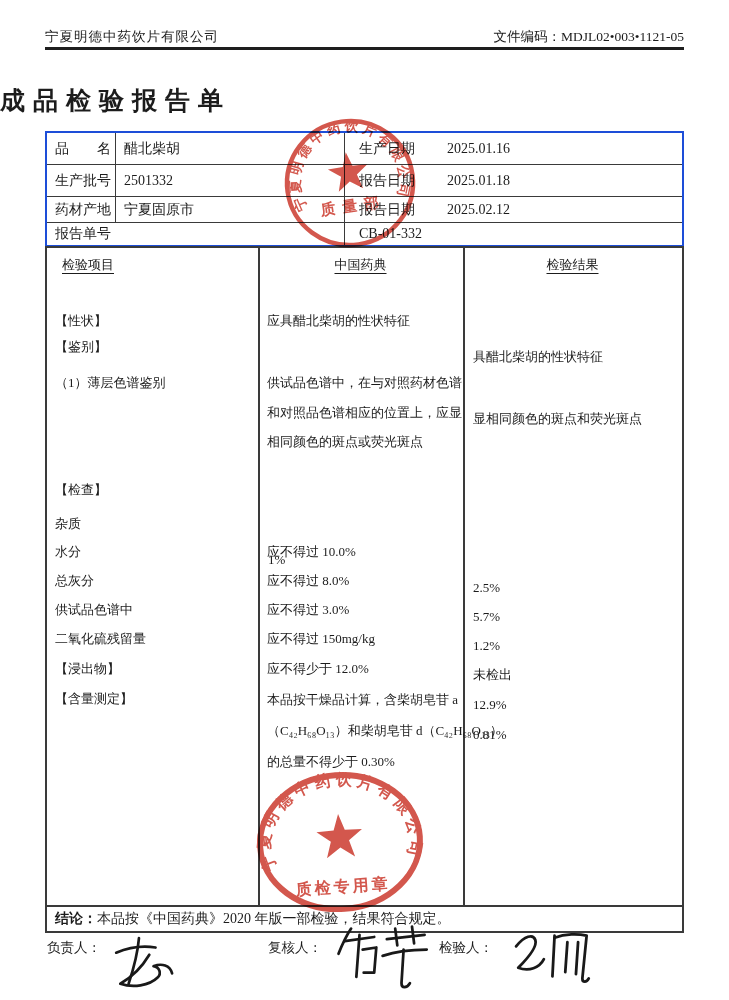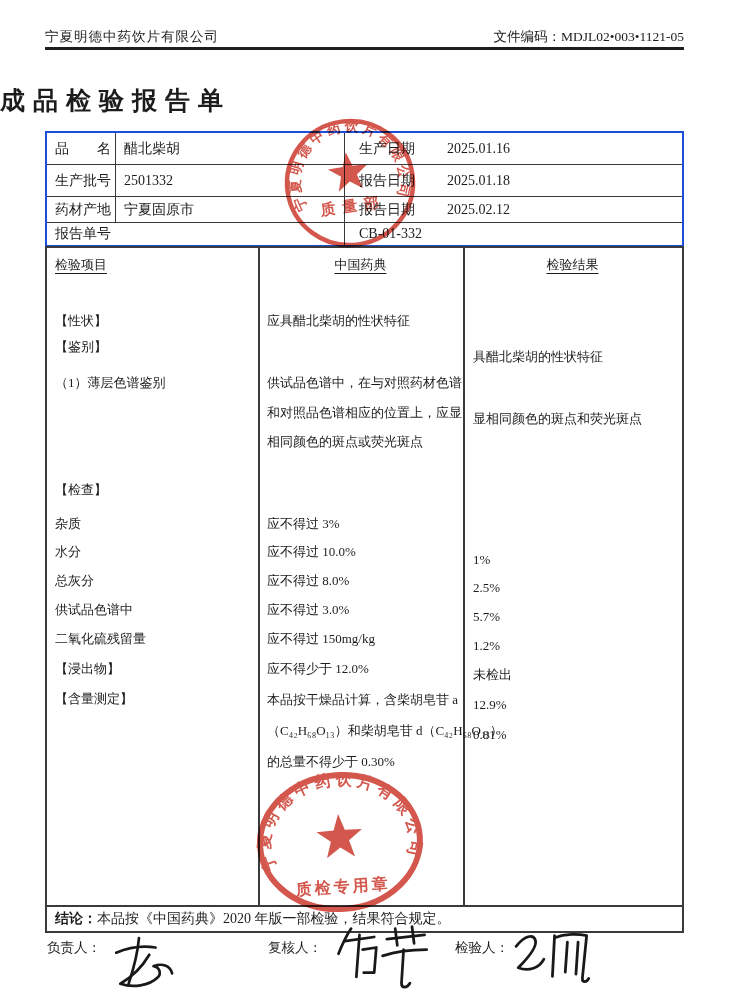--- a/index.html
+++ b/index.html
@@ -28,35 +28,35 @@
   .ic-span2{grid-column:1/3;}
   
   .main-table{position:absolute;left:45px;top:246px;width:639px;height:661px;
     border:2px solid #3a3a3a;box-sizing:border-box;font-size:13px;}
   .vline{position:absolute;top:0;bottom:0;width:1.5px;background:#3a3a3a;}
   .vline1{left:211px;} .vline2{left:416px;}
   .mt-head{position:absolute;left:0;top:5px;width:100%;display:grid;
     grid-template-columns:211px 205px 1fr;line-height:24px;}
   .mt-head .h{white-space:nowrap;}
   .mt-head .h u{text-decoration:underline;text-underline-offset:4px;}
-  .h-item{padding-left:8px;} .h-c{text-align:center;}
+  .h-item{padding-left:15px;} .h-c{text-align:center;}
   .trow{position:absolute;left:0;width:100%;display:grid;
     grid-template-columns:211px 205px 1fr;line-height:30px;}
   .trow .c{white-space:nowrap;overflow:visible;}
   .c-item{padding-left:8px;} .c-spec{padding-left:9px;} .c-res{padding-left:10px;margin-top:36px;}
   .spec-l29 div{line-height:29.5px;}
   .spec-l31 div{line-height:31px;}
   
   .concl{position:absolute;left:45px;top:905px;width:639px;height:28px;
     border:2px solid #3a3a3a;box-sizing:border-box;display:flex;align-items:center;
     padding-left:8px;font-size:14px;}
   .concl b{font-weight:bold;}
   
   .sig-label{position:absolute;font-size:13.5px;top:939px;}
-  .sl1{left:47px;} .sl2{left:268px;} .sl3{left:455px;font-family:Liberation Serif, serif;}
+  .sl1{left:47px;} .sl2{left:268px;} .sl3{left:439px;font-family:Liberation Serif, serif;}
   .sig-svg{position:absolute;}
   .sg1{left:100px;top:932px;} .sg2{left:328px;top:924px;} .sg3{left:506px;top:925px;}
   .sig-svg path{fill:none;stroke:#191919;stroke-width:2.6;stroke-linecap:round;stroke-linejoin:round;}
   
   .stamp{position:absolute;mix-blend-mode:multiply;opacity:0.88;}
   .stamp-top{left:267px;top:107px;transform:rotate(-8deg);}
   .stamp-bottom{left:250px;top:766px;transform:rotate(-4deg);}
   .stamp text{font-family:"Liberation Sans","DejaVu Sans",sans-serif;font-weight:bold;}
 </style>
 </head>
@@ -129,21 +129,20 @@
     </div>
 
     <div class="trow" style="top:227px">
       <div class="c c-item">【检查】</div>
       <div class="c c-spec"></div>
       <div class="c c-res"></div>
     </div>
 
     <div class="trow" style="top:261px">
       <div class="c c-item">杂质</div>
-      <div class="c c-spec">应不得过 3%</div>
       <div class="c c-res">1%</div>
     </div>
 
     <div class="trow" style="top:289px">
       <div class="c c-item">水分</div>
       <div class="c c-spec">应不得过 10.0%</div>
       <div class="c c-res">2.5%</div>
     </div>
 
     <div class="trow" style="top:318px">

